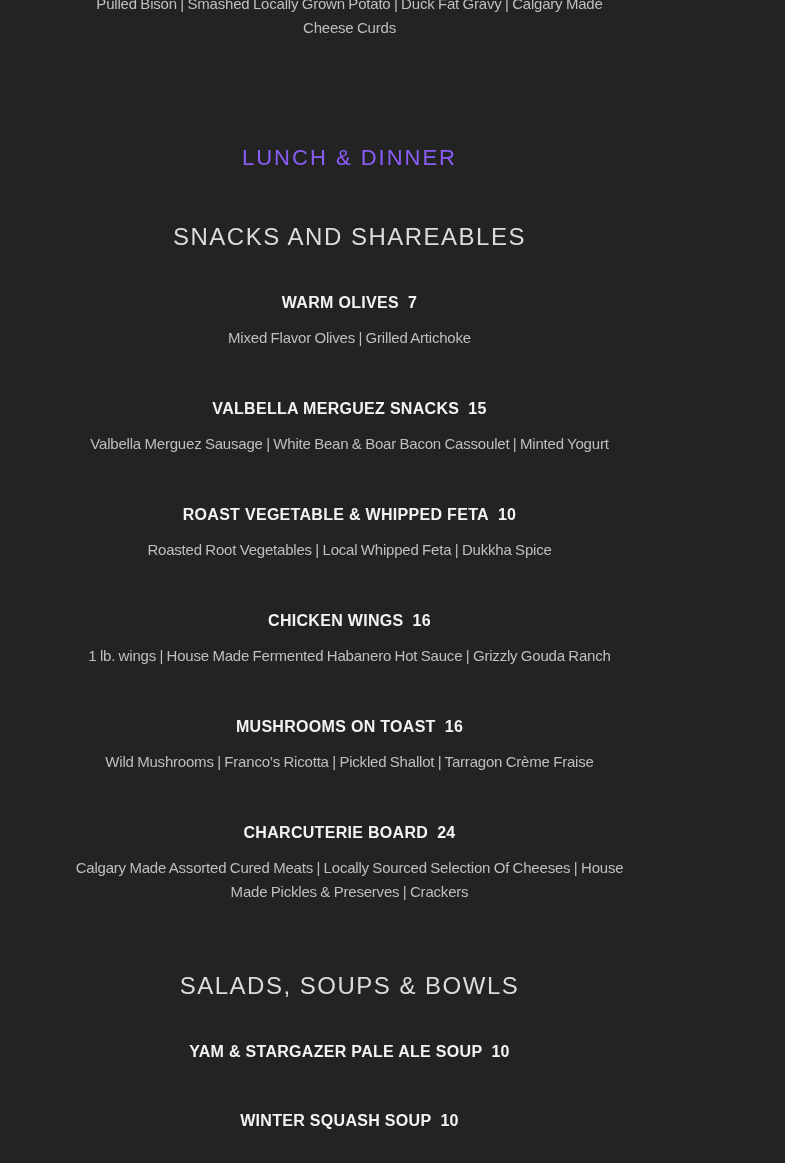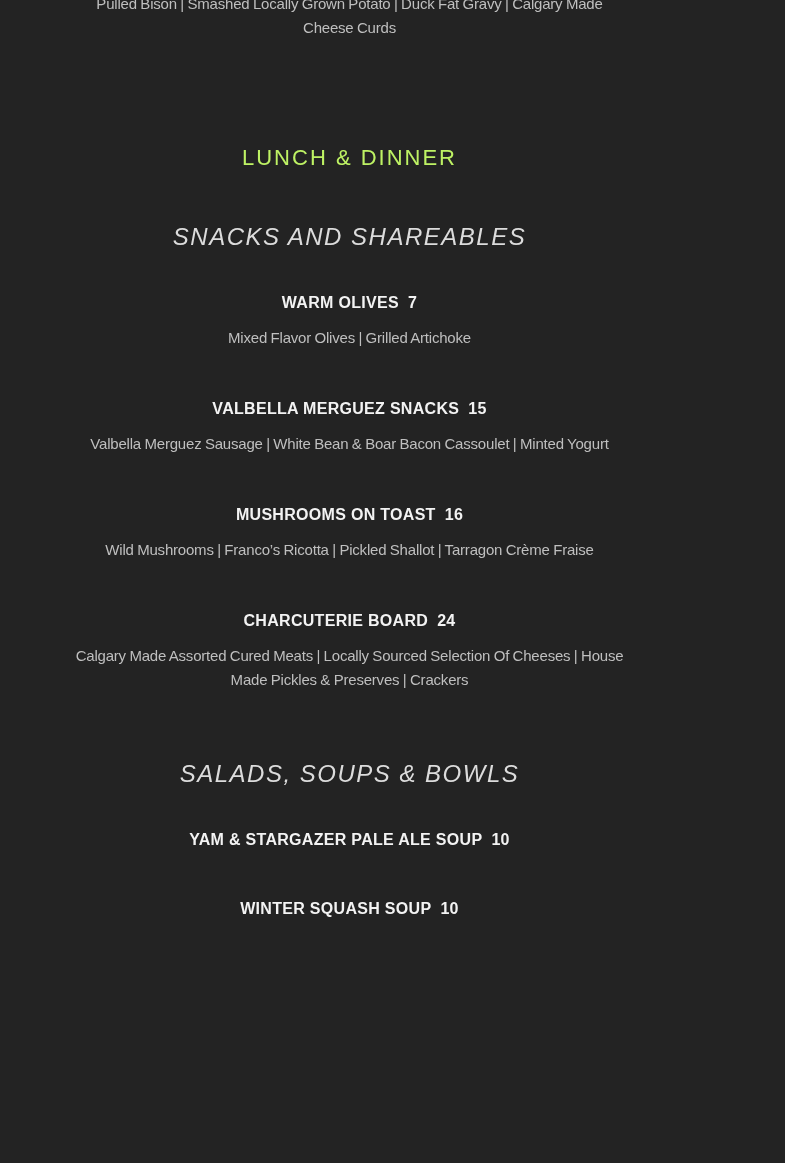--- a/index.html
+++ b/index.html
@@ -28,27 +28,26 @@
   .intro-desc {
     margin: -8px auto 0;
     max-width: 520px;
   }
   .menu-title {
     margin: 105px 0 0;
     font-size: 22px;
     line-height: 26px;
     font-weight: 400;
     letter-spacing: 2px;
-    color: #bef264;
+    color: #8b5cf6;
   }
   .section-heading {
     margin: 51px 0 0;
     font-size: 24px;
     line-height: 30px;
-    font-style: italic;
     font-weight: 400;
     letter-spacing: 1.5px;
     color: #dcdcdc;
   }
   .menu-section.second .section-heading {
     margin-top: 67px;
   }
   .item { margin: 49px 0 0; }
   .section-heading + .item { margin-top: 41px; }
   .item-title {
@@ -80,21 +79,33 @@
       <p class="desc">Mixed Flavor Olives | Grilled Artichoke</p>
     </div>
 
     <div class="item">
       <h3 class="item-title">
         <span>VALBELLA MERGUEZ SNACKS</span><span class="price">15</span>
       </h3>
       <p class="desc">Valbella Merguez Sausage | White Bean &amp; Boar Bacon Cassoulet | Minted Yogurt</p>
     </div>
 
+    <div class="item">
+      <h3 class="item-title">
+        <span>ROAST VEGETABLE &amp; WHIPPED FETA</span><span class="price">10</span>
+      </h3>
+      <p class="desc">Roasted Root Vegetables | Local Whipped Feta | Dukkha Spice</p>
+    </div>
 
+    <div class="item">
+      <h3 class="item-title">
+        <span>CHICKEN WINGS</span><span class="price">16</span>
+      </h3>
+      <p class="desc">1 lb. wings | House Made Fermented Habanero Hot Sauce | Grizzly Gouda Ranch</p>
+    </div>
 
     <div class="item">
       <h3 class="item-title">
         <span>MUSHROOMS ON TOAST</span><span class="price">16</span>
       </h3>
       <p class="desc">Wild Mushrooms | Franco’s Ricotta | Pickled Shallot | Tarragon Crème Fraise</p>
     </div>
 
     <div class="item">
       <h3 class="item-title">

